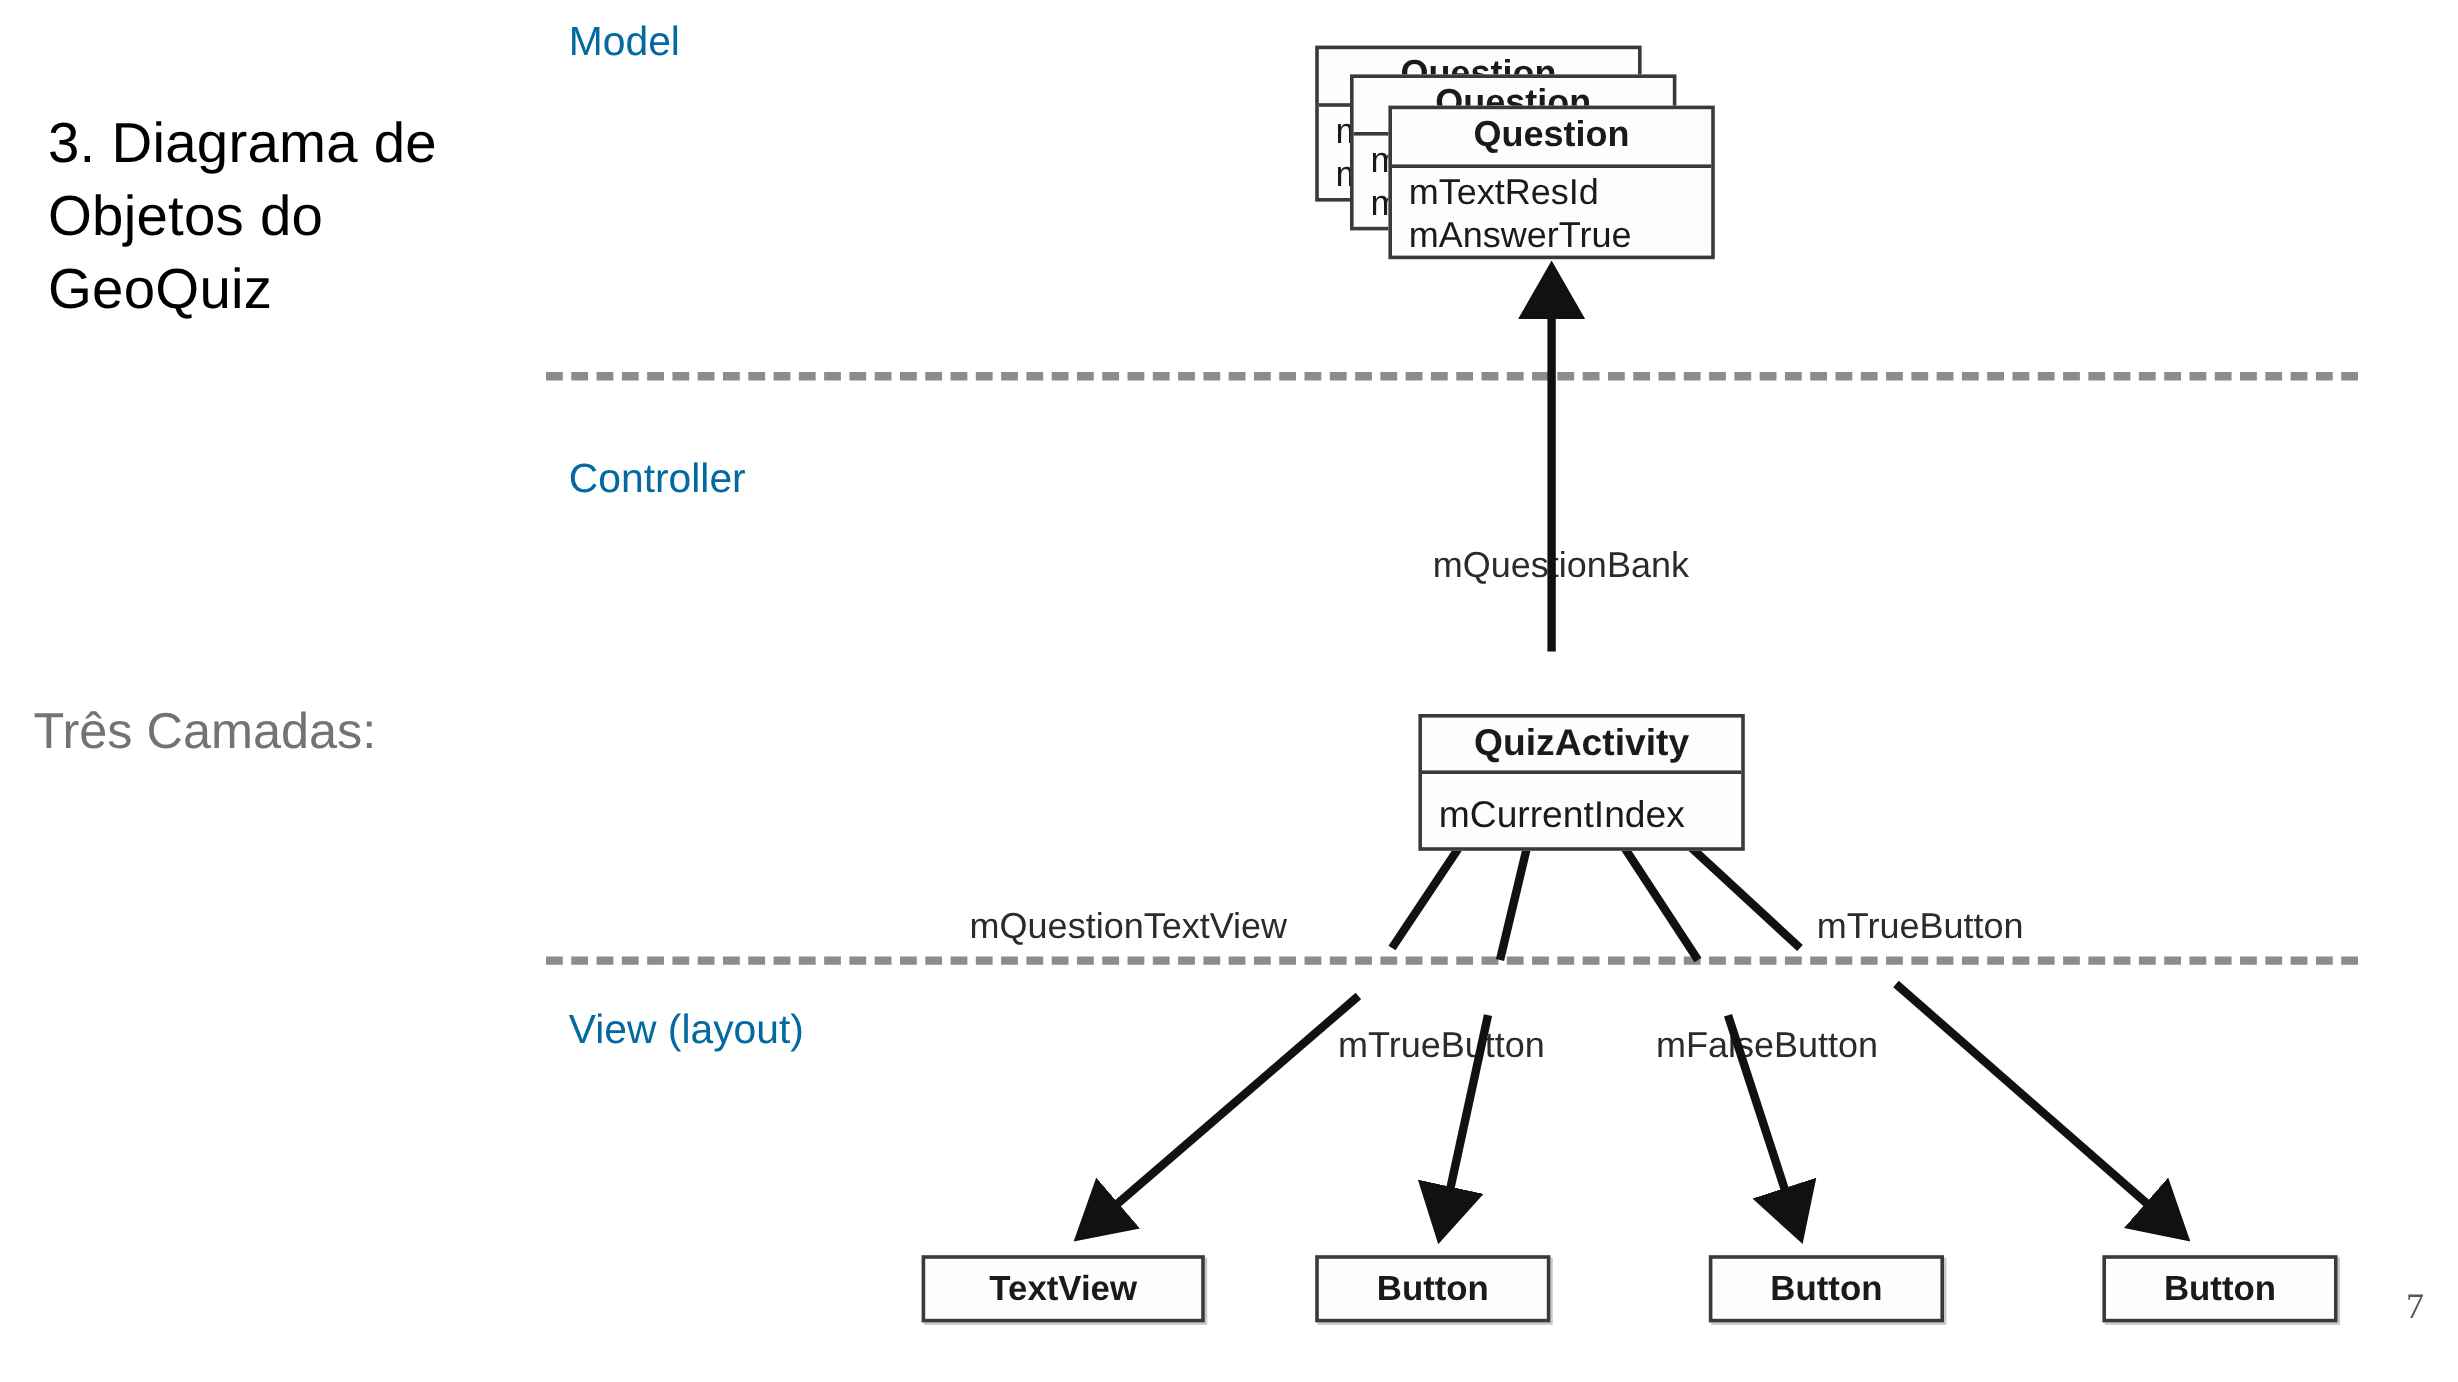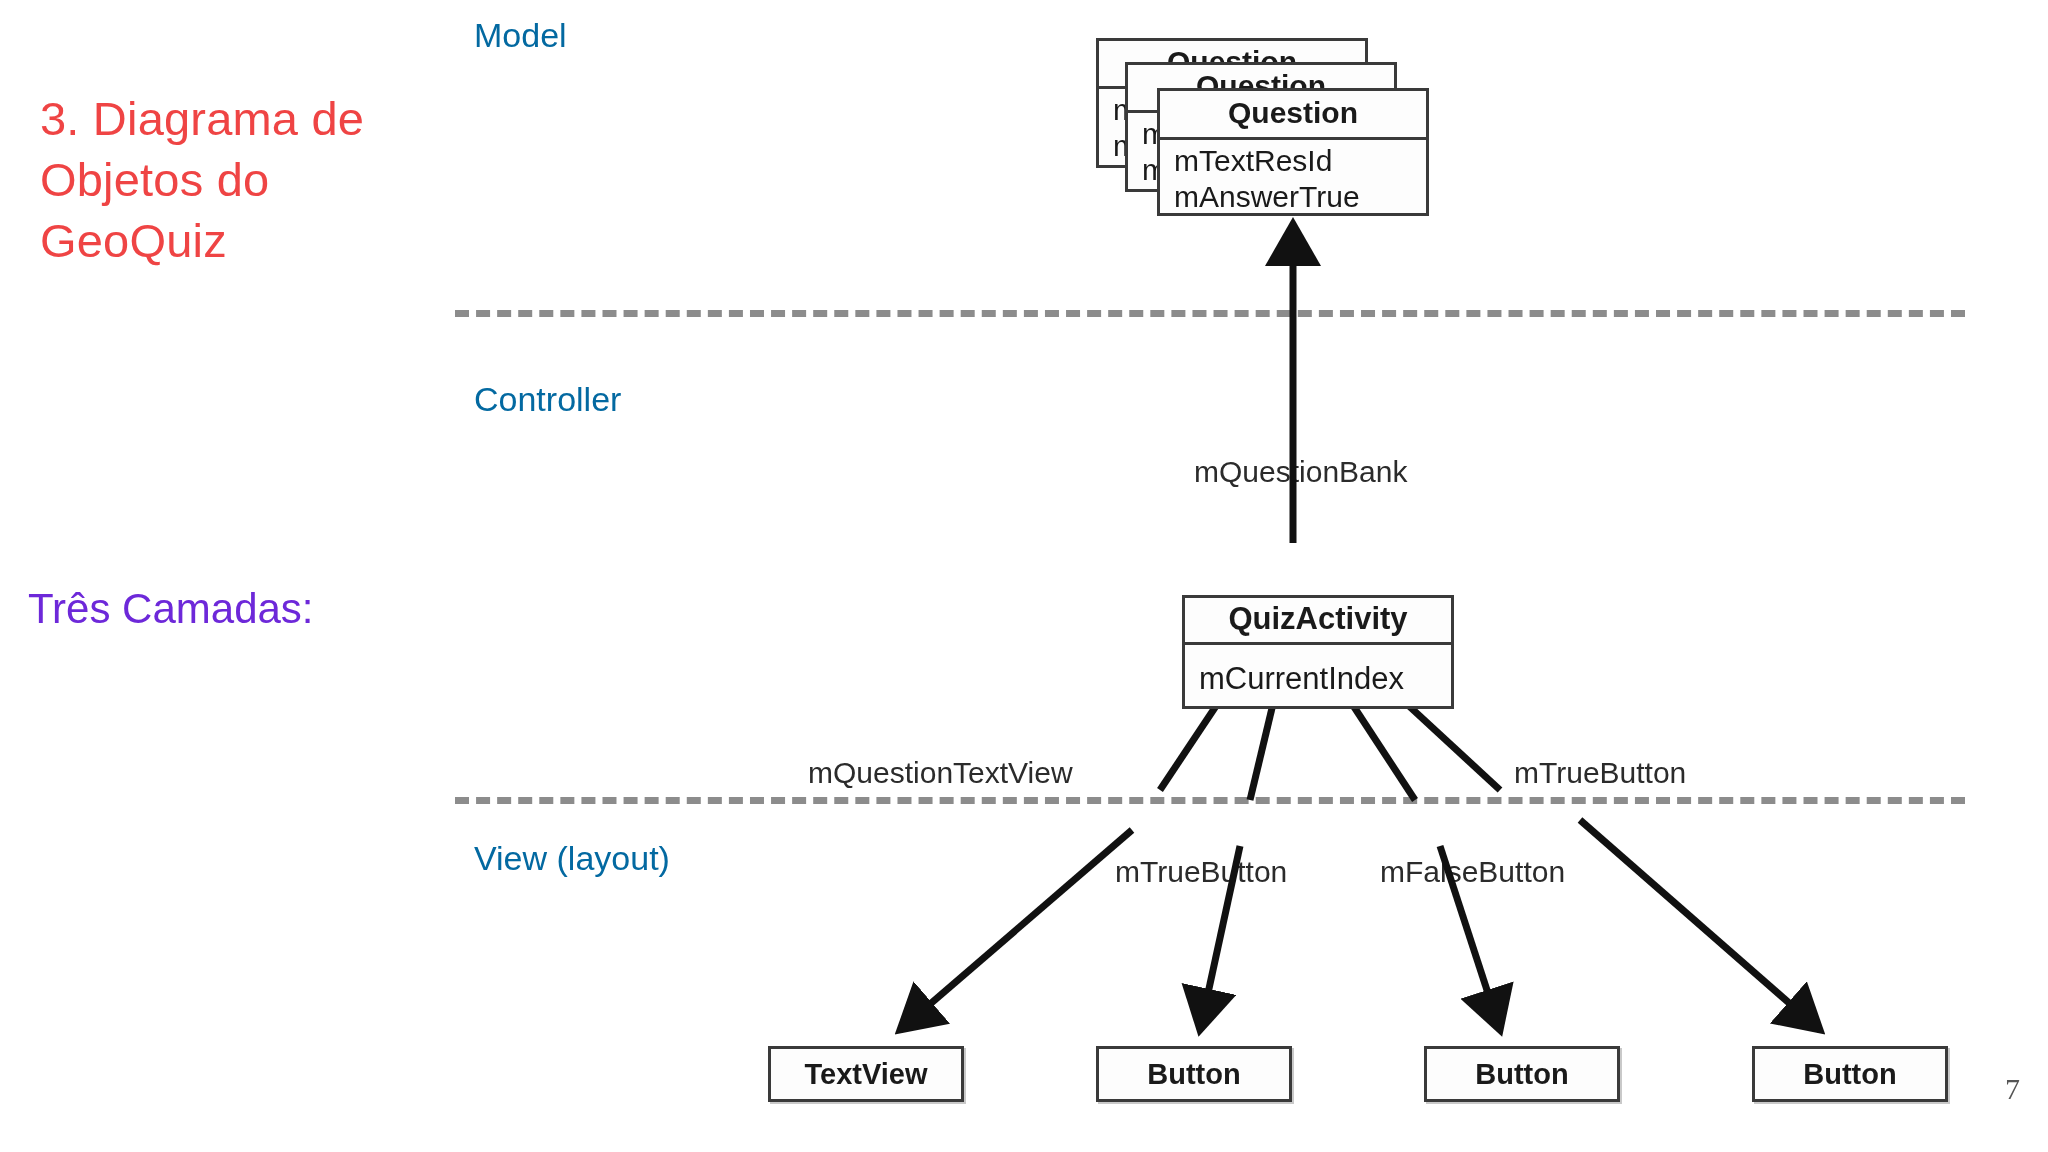--- a/index.html
+++ b/index.html
@@ -17,21 +17,21 @@
   }
 
   
   #slide-title {
     position: absolute;
     left: 40px;
     top: 88px;
     width: 390px;
     font-size: 47px;
     line-height: 61px;
-    color: #ef4444;
+    color: #000000;
     font-weight: 400;
     letter-spacing: 0.2px;
   }
 
   
   #callout {
     position: absolute;
     left: 14px;
     top: 582px;
     width: 420px;
@@ -109,21 +109,21 @@
     height: 56px;
     background: #fdfdfd;
     border: 3px solid #3a3a3a;
     box-sizing: border-box;
     font-weight: bold;
     font-size: 29px;
     line-height: 50px;
     text-align: center;
     box-shadow: 2px 2px 0 #c9c9c9;
   }
-  #viewbox-textview { left: 768px;  width: 196px; }
+  #viewbox-textview { left: 768px;  width: 236px; }
   #viewbox-button-1 { left: 1096px; width: 196px; }
   #viewbox-button-2 { left: 1424px; width: 196px; }
   #viewbox-button-3 { left: 1752px; width: 196px; }
 
   
   .edge-label {
     position: absolute;
     font-size: 30px;
     color: #2b2b2b;
     white-space: nowrap;
@@ -151,21 +151,21 @@
     width: 2048px; height: 1152px;
     z-index: 2;
     pointer-events: none;
   }
 </style>
 </head>
 <body>
 
 <div id="slide-title">3. Diagrama de Objetos do GeoQuiz</div>
 
-<div id="callout" style="color: #6d28d9;">
+<div id="callout" style="color: #737373;">
   <span class="line1">Três Camadas:</span>
 </div>
 
 <div class="layer-label" id="layer-model">Model</div>
 
 <div class="layer-label" id="layer-controller">Controller</div>
 
 <div class="layer-label" id="layer-view">View (layout)</div>
 
 <div class="divider" id="divider-1"></div>

